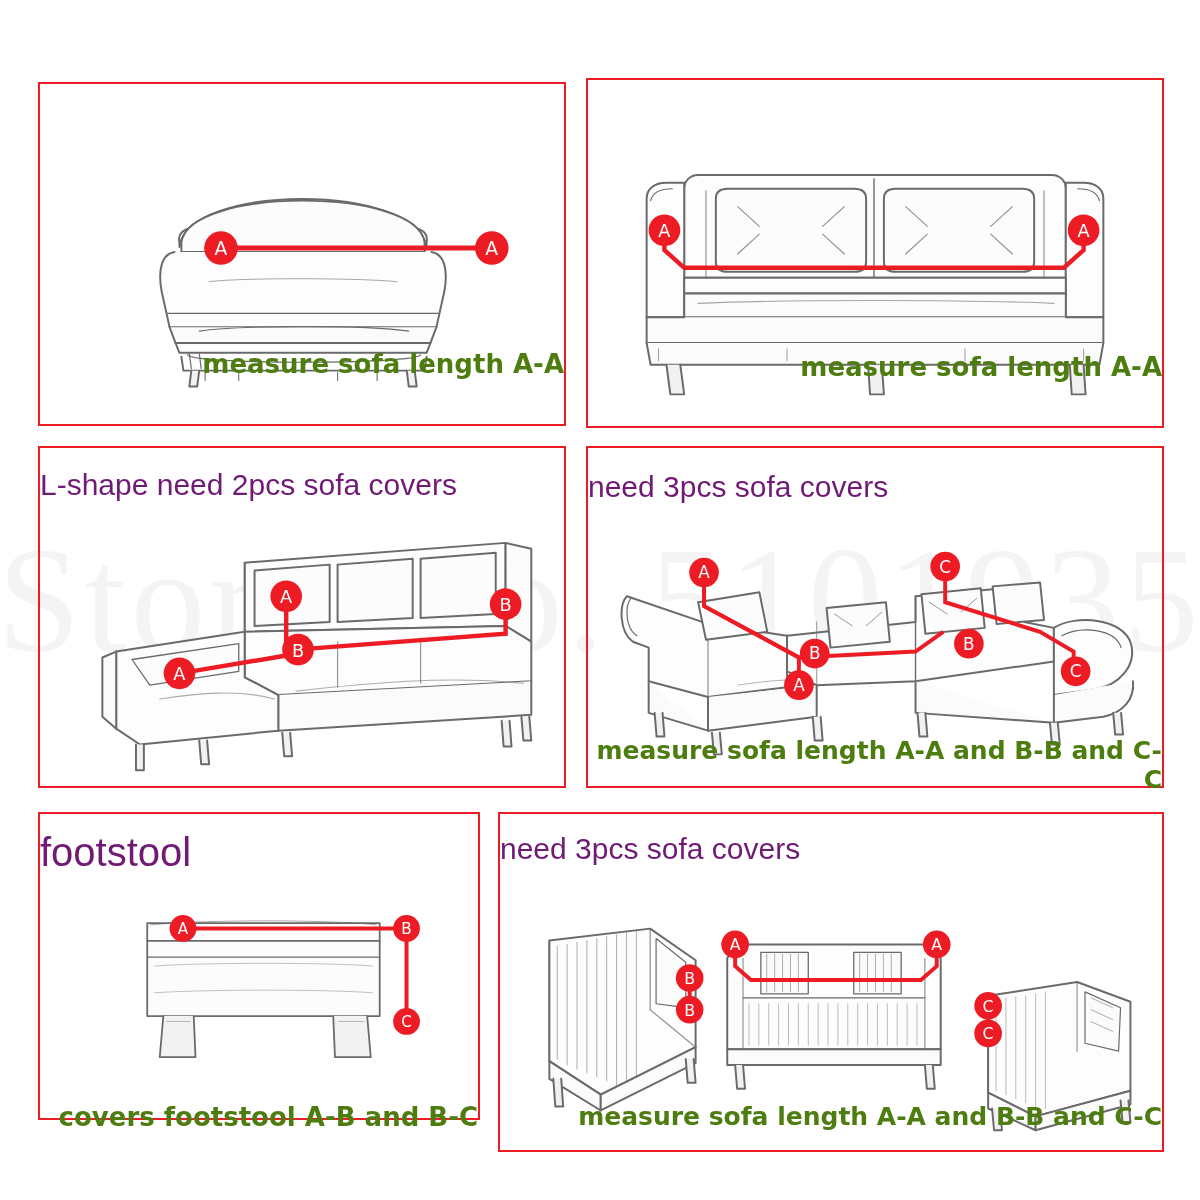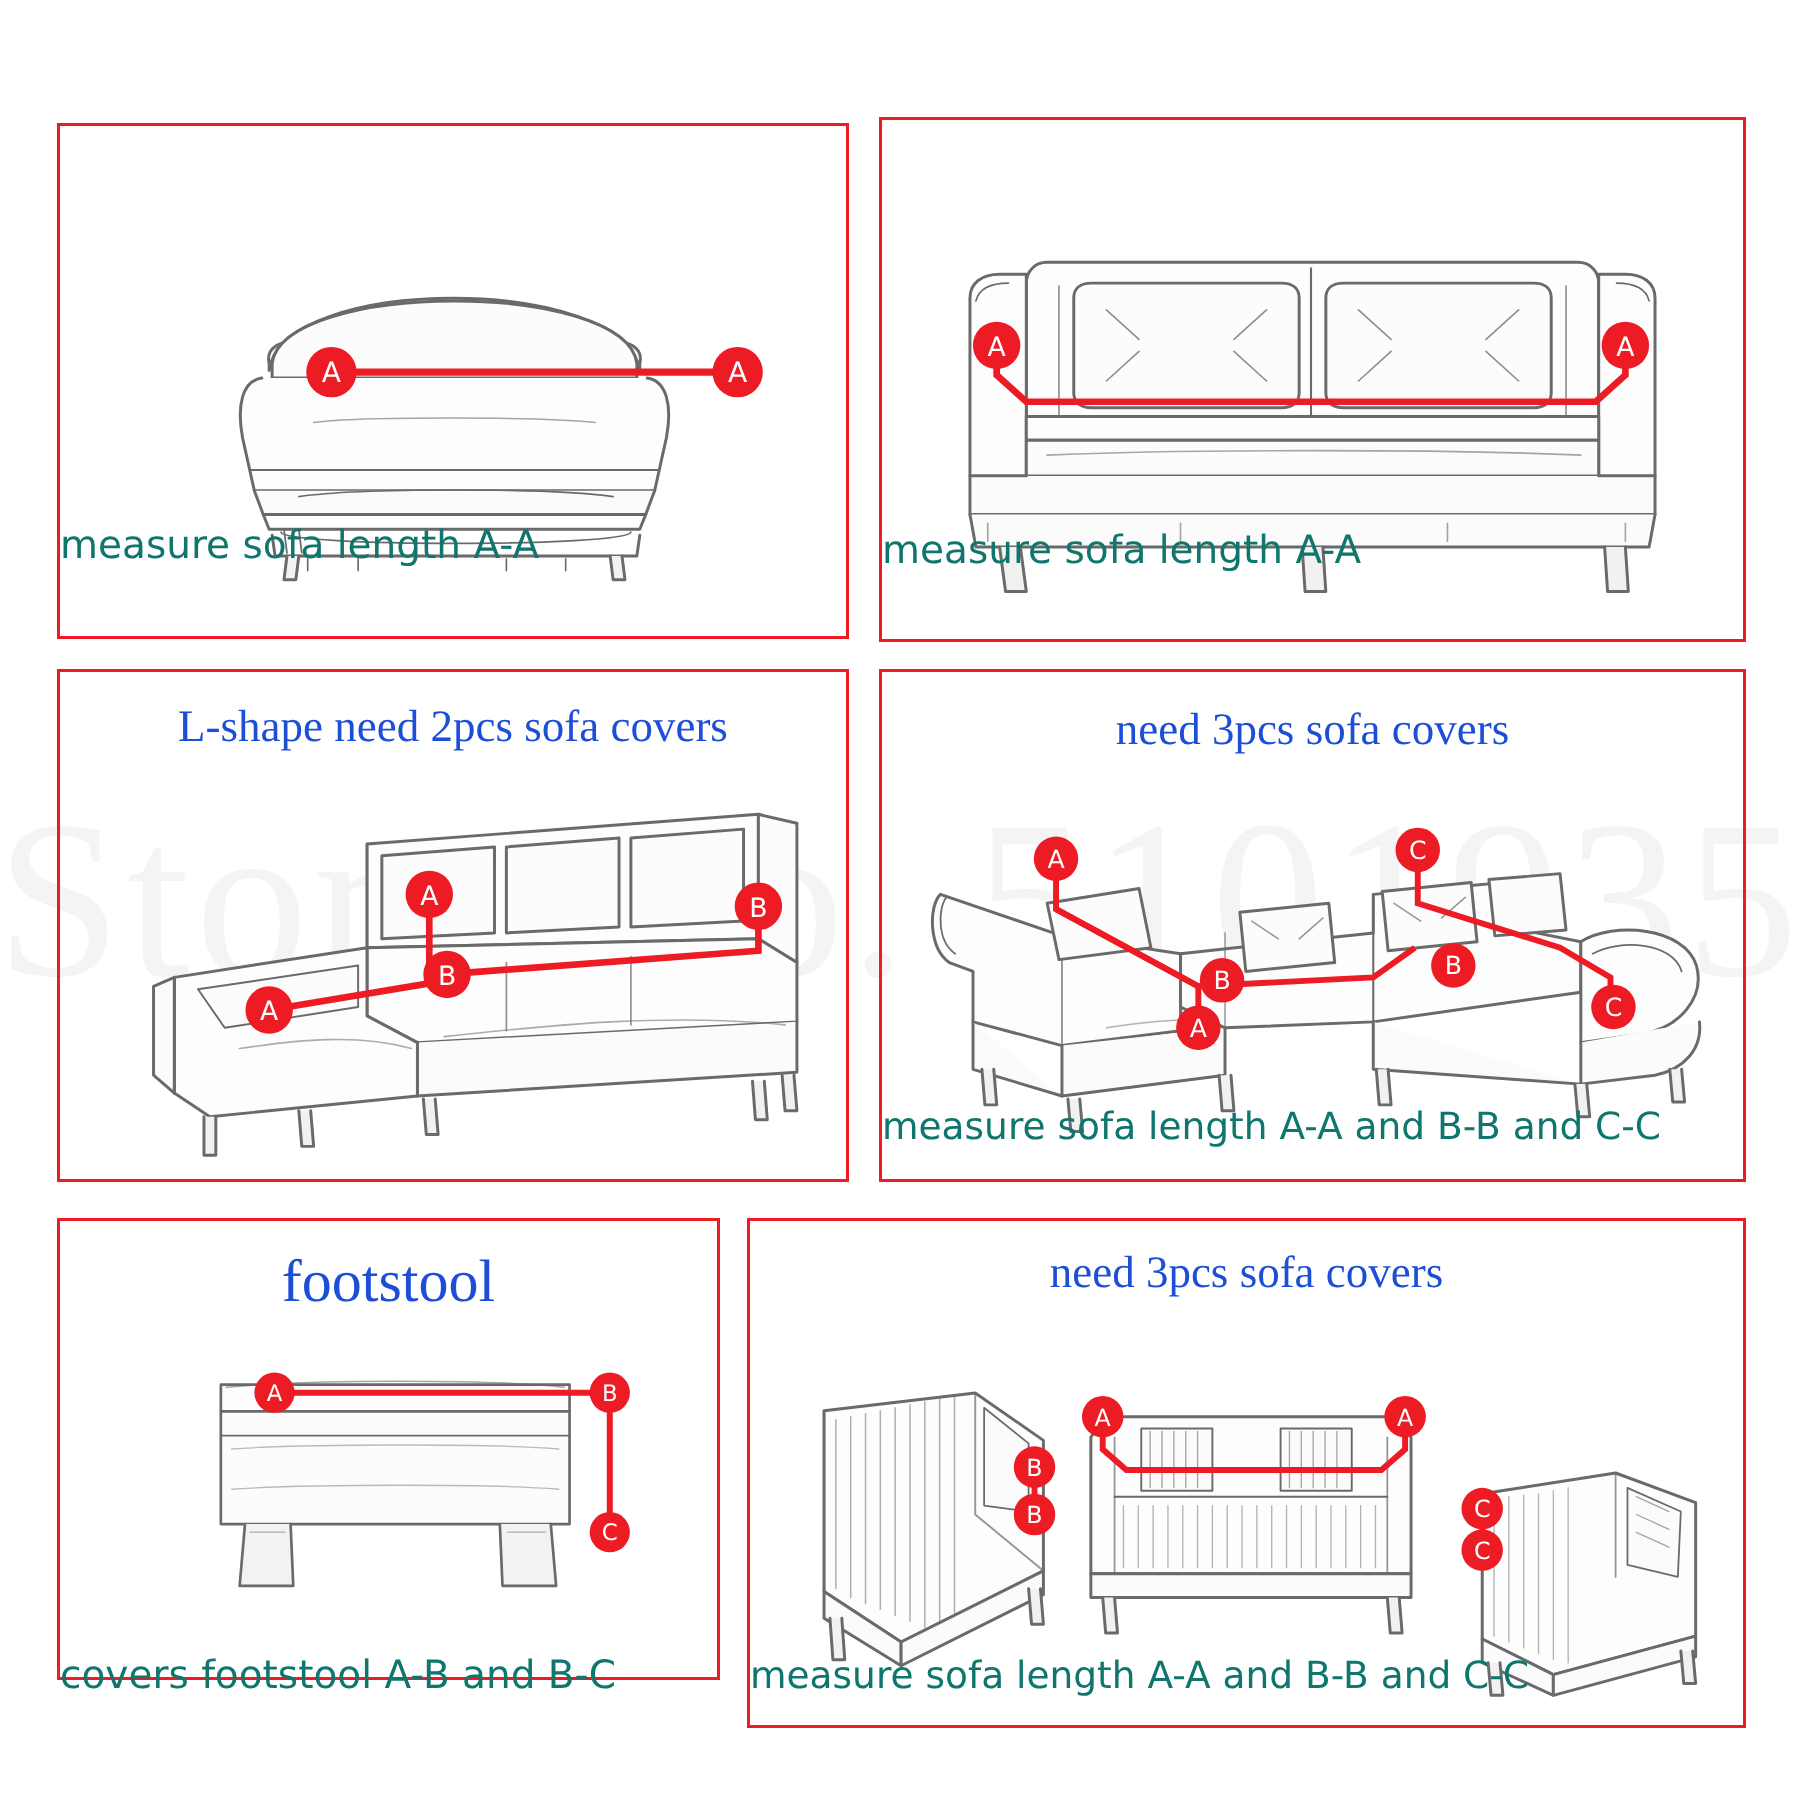--- a/index.html
+++ b/index.html
@@ -47,33 +47,33 @@
     left: 0;
     top: 0;
     width: 100%;
     height: 100%;
     pointer-events: none;
   }
   .caption {
     position: absolute;
     left: 0;
     right: 0;
-    text-align: left;
-    color: #0f766e;
+    text-align: right;
+    color: #4d7c0f;
     font-size: 26px;
     font-family: "DejaVu Sans", sans-serif;
+    font-weight: bold;
   }
   .heading {
     position: absolute;
     left: 0;
     right: 0;
-    text-align: center;
-    color: #1d4ed8;
+    color: #701a75;
     font-size: 30px;
-    font-family: Liberation Serif, serif;
+    font-family: Liberation Sans, sans-serif;
   }
   .heading.big {
     font-size: 40px;
   }
   
   #panel-sofa-bed   { left: 38px;  top: 82px;  width: 528px; height: 344px; }
   #panel-3seat      { left: 586px; top: 78px;  width: 578px; height: 350px; }
   #panel-lshape     { left: 38px;  top: 446px; width: 528px; height: 342px; }
   #panel-ushape     { left: 586px; top: 446px; width: 578px; height: 342px; }
   #panel-footstool  { left: 38px;  top: 812px; width: 442px; height: 308px; }

